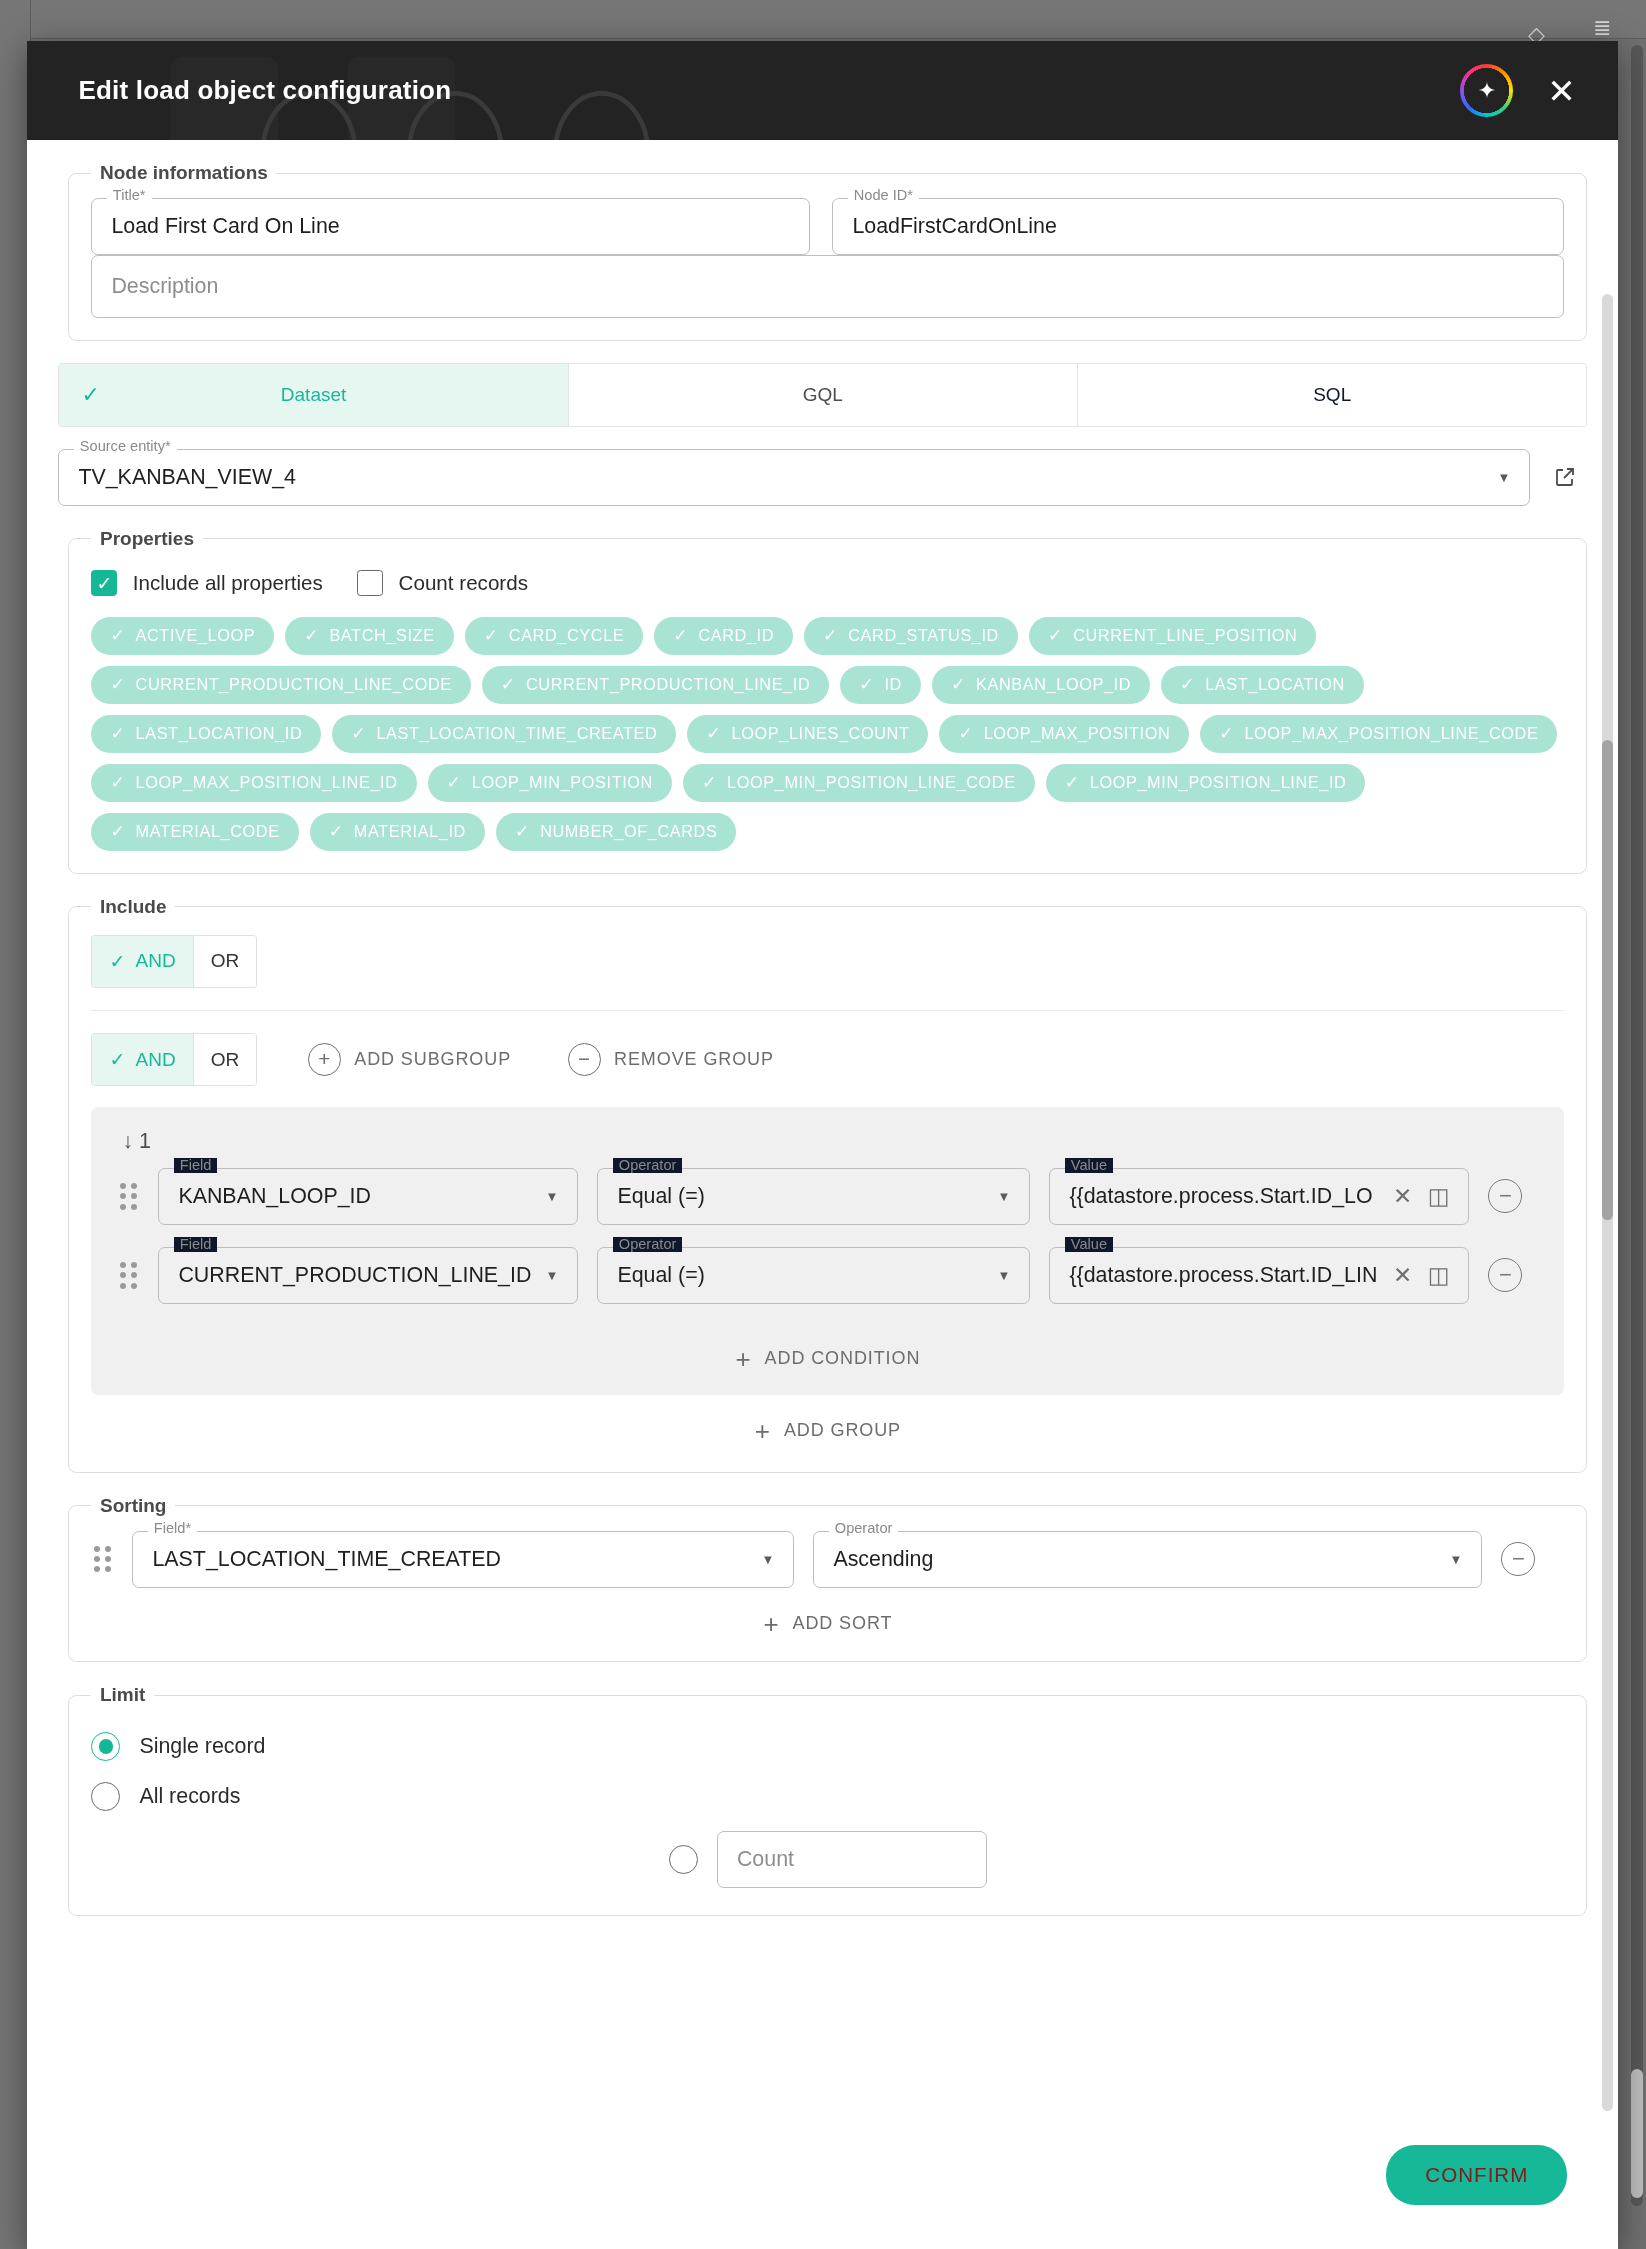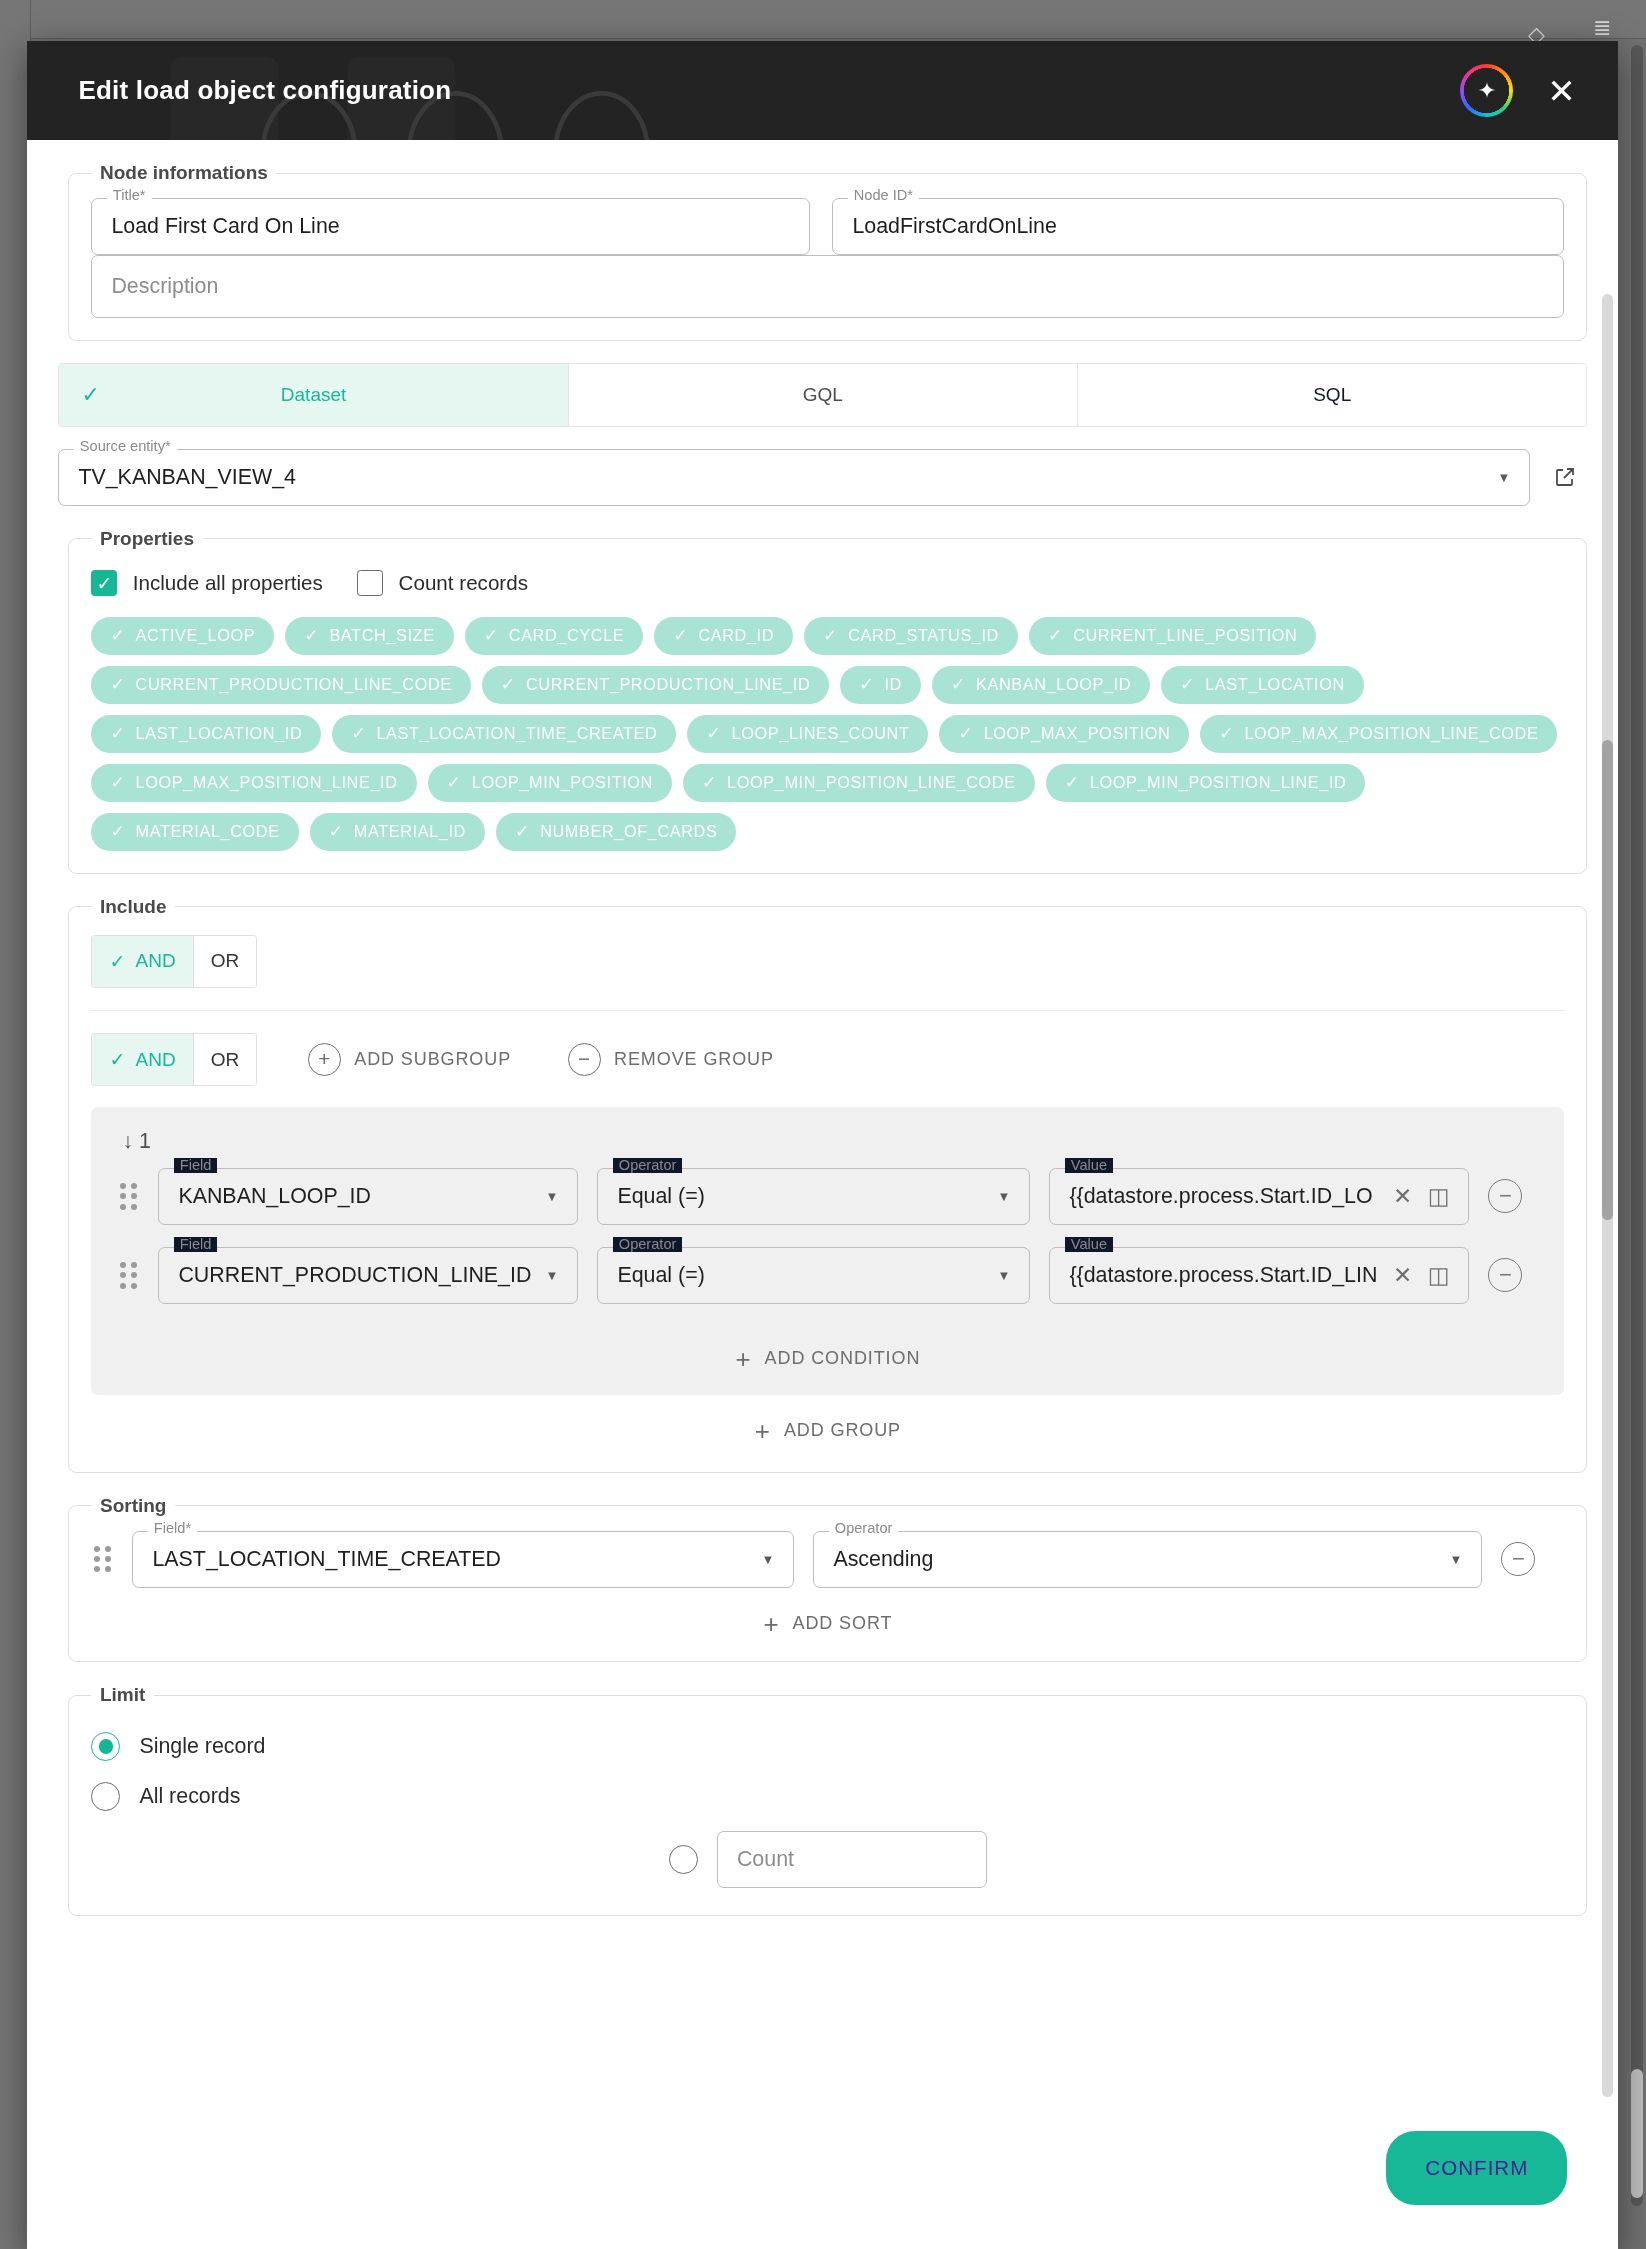--- a/index.html
+++ b/index.html
@@ -226,22 +226,22 @@
     width:270px; height:57px; border:0.9px solid #bdbdbd; border-radius:6.9px;
     display:flex; align-items:center; padding:0 19px; font-size:21.4px; color:#8d8d8d;
   }
 
   
   #modal-footer {
     flex:0 0 auto; padding:0 51px 45px 51px; display:flex; justify-content:flex-end;
     background:#fff;
   }
   #confirm-btn {
-    background:#17b897; color:#4c1d95; border:none; border-radius:29px;
-    height:74px; padding:0 39px; font-size:20.6px; letter-spacing:1px;
+    background:#17b897; color:#7f1d1d; border:none; border-radius:29px;
+    height:60px; padding:0 39px; font-size:20.6px; letter-spacing:1px;
     font-family:inherit; cursor:pointer;
   }
 
   
   #scrollbar {
     position:absolute; right:5.1px; top:154px; width:11px; bottom:34px;
     background:#d9d9d9; border-radius:6px;
   }
   #scroll-thumb {
     position:absolute; left:0; top:446px; width:11px; height:480px;

